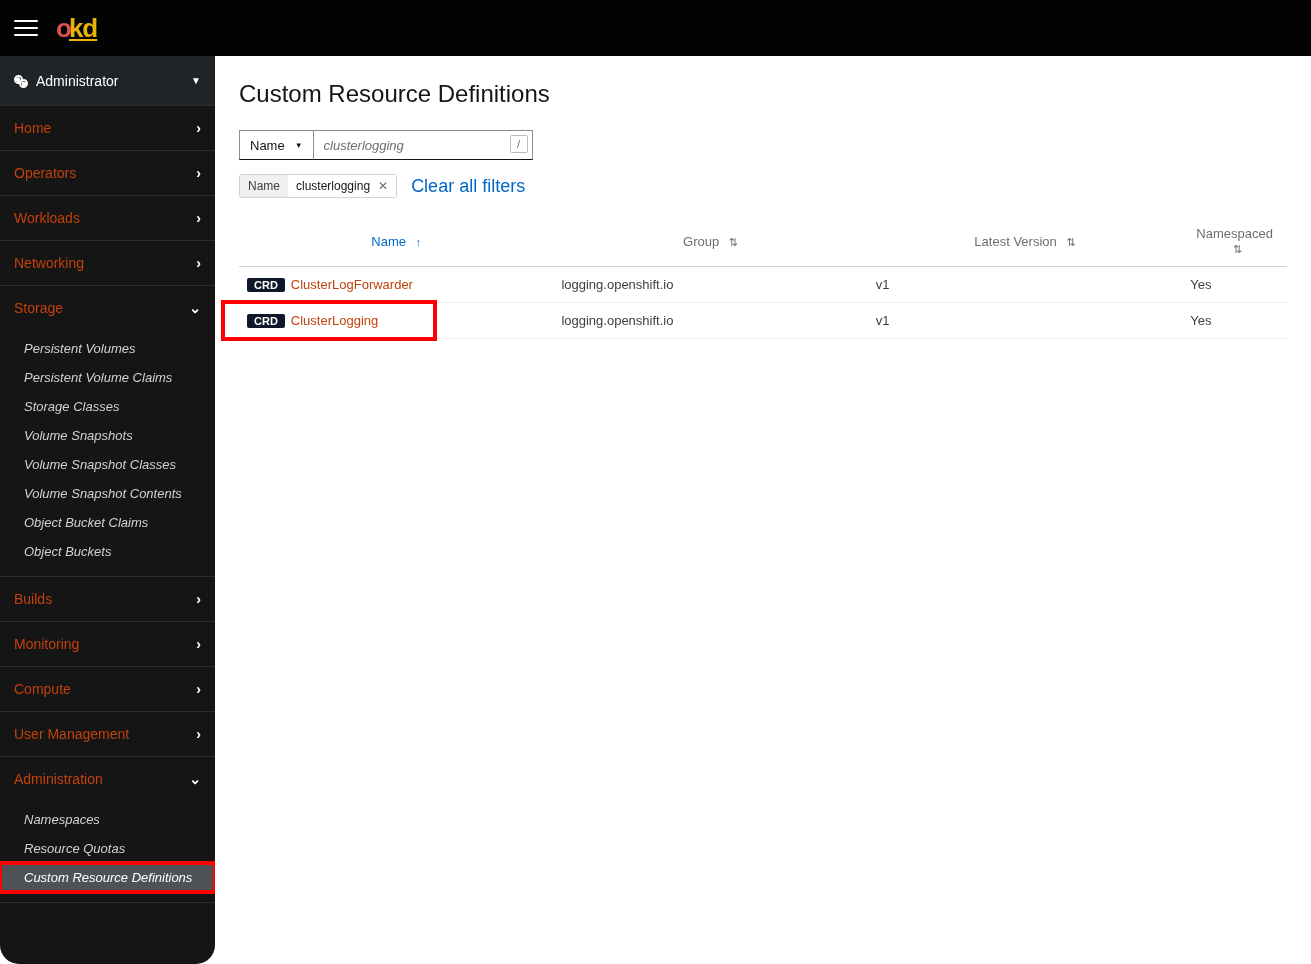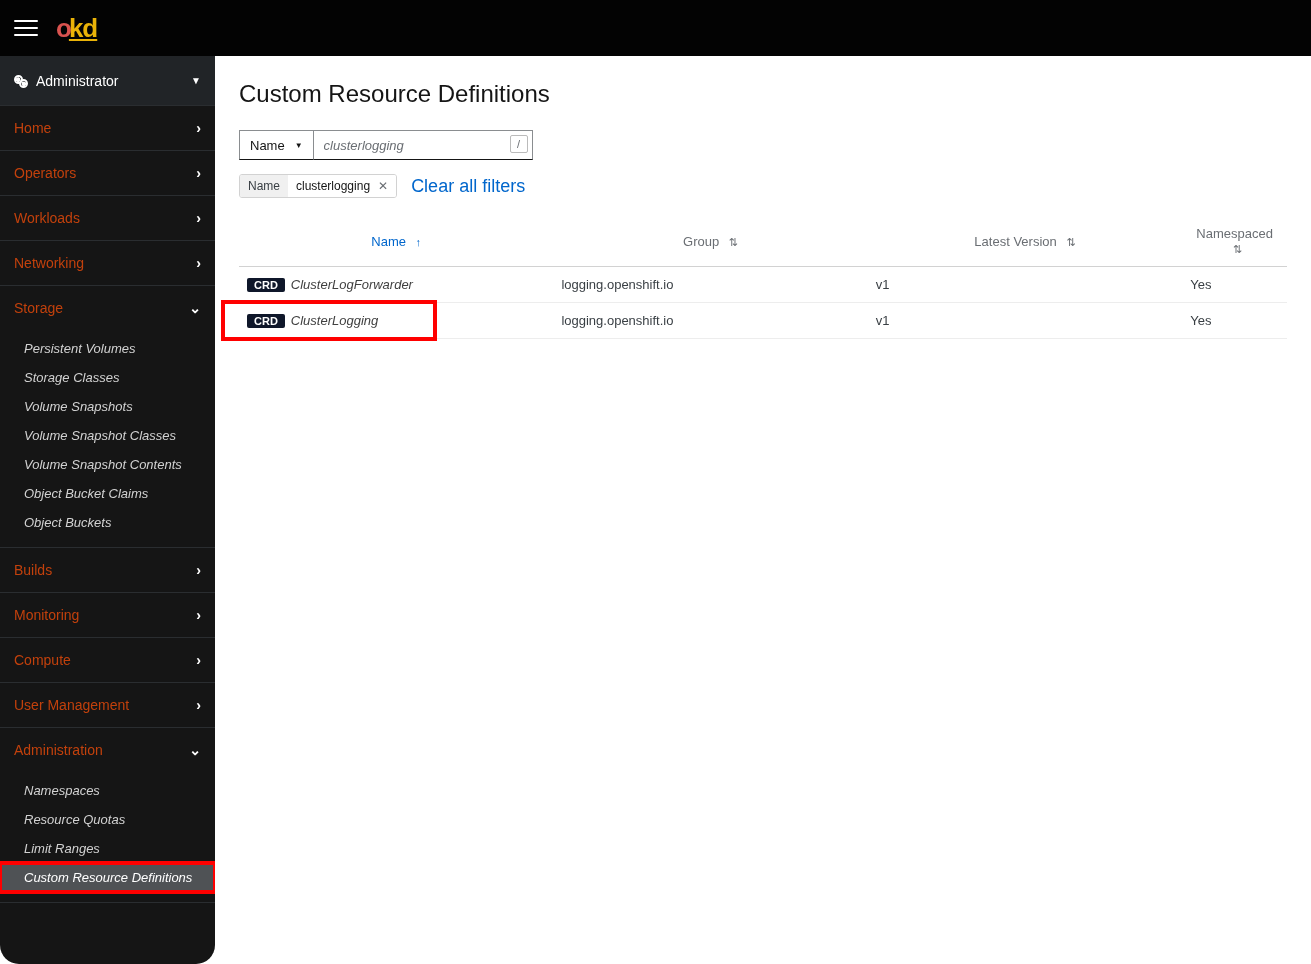--- a/index.html
+++ b/index.html
@@ -167,21 +167,21 @@
     display: inline-flex; align-items: center; justify-content: center;
     background: #0f172a;
     color: #fff;
     font-size: 11px;
     font-weight: 600;
     border-radius: 2px;
     padding: 1px 7px;
     margin-right: 6px;
     min-width: 34px;
   }
-  .res-link { color: #404040; cursor: pointer; font-style: italic; }
+  .res-link { color: #c2410c; cursor: pointer; }
 
   .row-highlight td:first-child {
     position: relative;
   }
   .row-highlight-box {
     position: absolute;
     left: -18px; right: 116px; top: -3px; bottom: -3px;
     border: 4px solid #ff0000;
     pointer-events: none;
   }
@@ -248,20 +248,21 @@
             <span class="chev">›</span>
           </div>
         </div>
         <div class="nav-section">
           <div class="nav-item">
             <span class="label">Storage</span>
             <span class="chev">⌄</span>
           </div>
           <div class="sub-list">
             <div class="sub-item">Persistent Volumes</div>
+            <div class="sub-item">Persistent Volume Claims</div>
             <div class="sub-item">Storage Classes</div>
             <div class="sub-item">Volume Snapshots</div>
             <div class="sub-item">Volume Snapshot Classes</div>
             <div class="sub-item">Volume Snapshot Contents</div>
             <div class="sub-item">Object Bucket Claims</div>
             <div class="sub-item">Object Buckets</div>
           </div>
         </div>
         <div class="nav-section">
           <div class="nav-item">
@@ -288,21 +289,20 @@
           </div>
         </div>
         <div class="nav-section">
           <div class="nav-item">
             <span class="label">Administration</span>
             <span class="chev">⌄</span>
           </div>
           <div class="sub-list">
             <div class="sub-item">Namespaces</div>
             <div class="sub-item">Resource Quotas</div>
-            <div class="sub-item">Limit Ranges</div>
             <div class="sub-item active red-box">Custom Resource Definitions</div>
           </div>
         </div>
       </div>
   </nav>
 
   <main class="main">
     <h1 class="page-title">Custom Resource Definitions</h1>
 
     <div class="filter-row">

